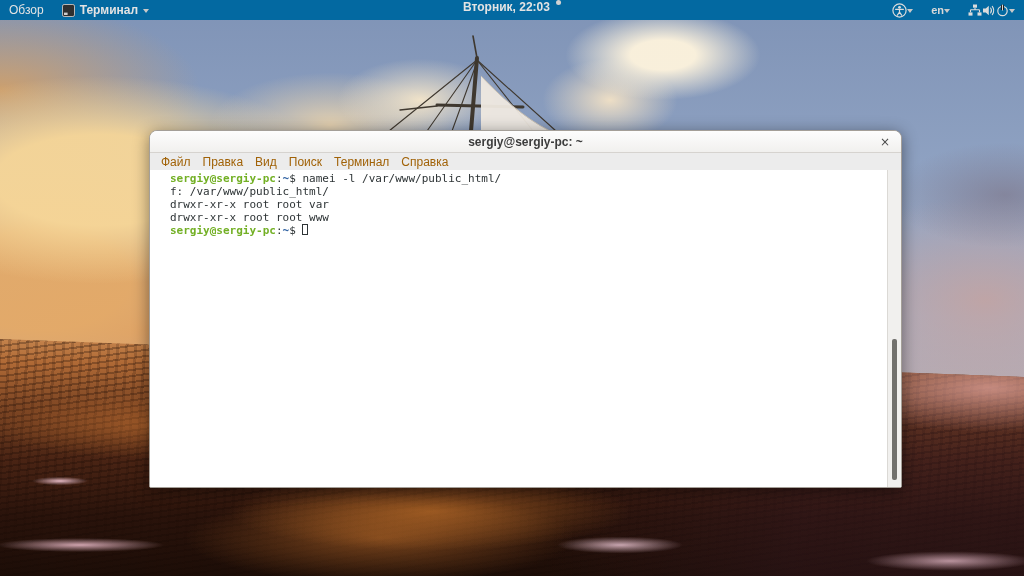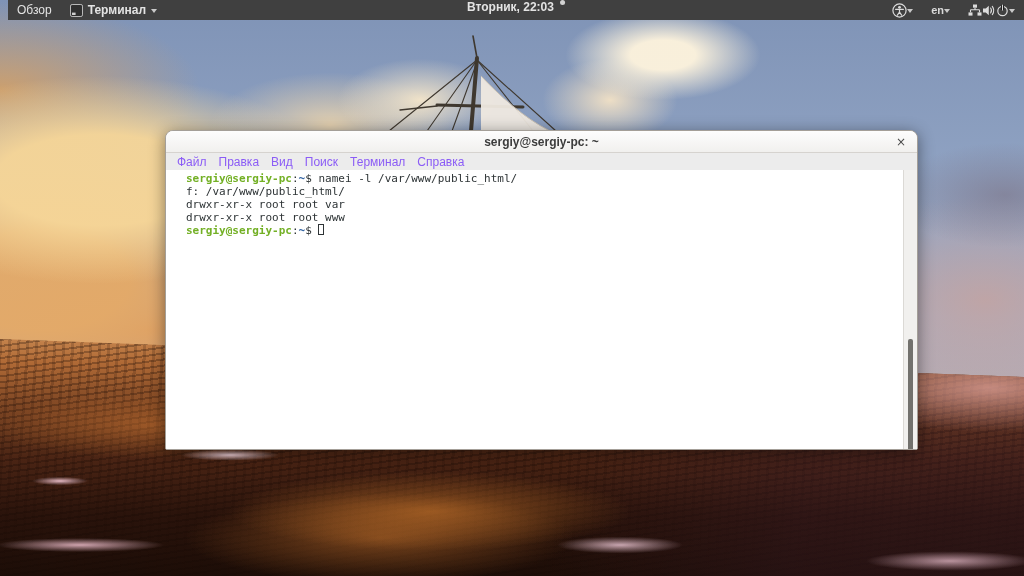--- a/index.html
+++ b/index.html
@@ -40,55 +40,55 @@
       radial-gradient(ellipse 220px 55px at 990px 55px, rgba(212,152,142,.85), rgba(212,152,142,0) 80%),
       linear-gradient(100deg, rgba(0,0,0,0) 55%, rgba(58,28,40,.35) 78%),
       repeating-linear-gradient(172deg, rgba(22,9,4,.28) 0 2px, rgba(0,0,0,0) 2px 6px),
       repeating-linear-gradient(94deg, rgba(32,13,6,.18) 0 3px, rgba(0,0,0,0) 3px 9px),
       linear-gradient(to bottom,#c98a52 0%,#b06a36 12%,#7c4523 30%,#4a2414 52%,#2a130b 75%,#1c0d07 100%);
   }
   .mast-svg{position:absolute;left:0;top:0;}
 
   
   .top-bar{
-    position:absolute;top:0;left:8px;right:0;height:20px;background:#404040;
+    position:absolute;top:0;left:0;right:0;height:20px;background:#0369a1;
     color:#e3e3e3;display:flex;align-items:center;font-size:12px;z-index:10;
   }
   .tb-left{display:flex;align-items:center;height:100%;}
   .tb-item{display:flex;align-items:center;padding:0 9px;height:100%;gap:5px;font-weight:500;}
   .tb-center{
     position:absolute;left:50%;transform:translateX(-50%);
     display:flex;gap:6px;height:100%;padding:0 8px;font-weight:600;
   }
   .notif-dot{width:5px;height:5px;border-radius:50%;background:#d2d2d2;}
   .tb-right{margin-left:auto;display:flex;align-items:center;height:100%;}
   .tb-status{display:flex;align-items:center;padding:0 9px;height:100%;}
   .caret{width:0;height:0;border-left:3.5px solid transparent;border-right:3.5px solid transparent;border-top:4px solid #c9c9c9;margin-top:1px;}
   .kbd-label{font-weight:600;font-size:11px;color:#d9d9d9;}
 
   
   .window{
-    position:absolute;left:149px;top:130px;width:753px;height:320px;z-index:5;
+    position:absolute;left:149px;top:130px;width:753px;height:358px;z-index:5;
     border-radius:8px 8px 2px 2px;background:#fff;border:1px solid #a49f98;
     box-sizing:border-box;box-shadow:0 3px 16px rgba(0,0,0,.45);
-    display:flex;flex-direction:column;margin-left:16px;
+    display:flex;flex-direction:column;
   }
   .titlebar{
     flex:0 0 21px;height:21px;background:linear-gradient(#fdfdfd,#f1f0ee);
     border-bottom:1px solid #d6d3cf;border-radius:7px 7px 0 0;
     position:relative;display:flex;align-items:center;justify-content:center;
   }
   .title{font-size:12px;font-weight:700;color:#3c3c3c;}
   .close{
     position:absolute;right:11px;top:0;height:100%;display:flex;align-items:center;
     font-size:12px;color:#4a4a4a;font-family:"DejaVu Sans",sans-serif;
   }
   .menubar{
     flex:0 0 17px;height:17px;background:#ececec;display:flex;align-items:center;
-    padding-left:5px;font-size:12px;color:#8b5cf6;
+    padding-left:5px;font-size:12px;color:#a16207;
   }
   .menu-item{padding:0 6px;}
   .terminal{
     flex:1;background:#fff;position:relative;overflow:hidden;
     font-family:"DejaVu Sans Mono",monospace;font-size:11px;line-height:13px;
     color:#2e3436;padding:2px 14px 0 20px;border-radius:0 0 1px 1px;
   }
   .term-line{white-space:pre;height:13px;}
   .seg-prompt{color:#73b025;font-weight:bold;}
   .seg-path{color:#3465a4;font-weight:bold;}

